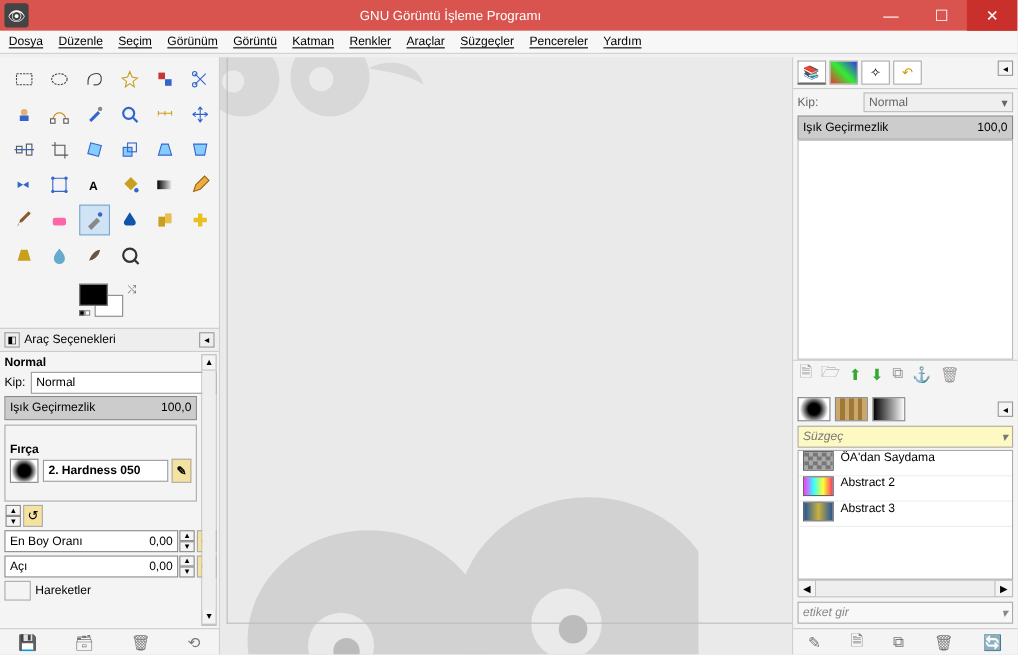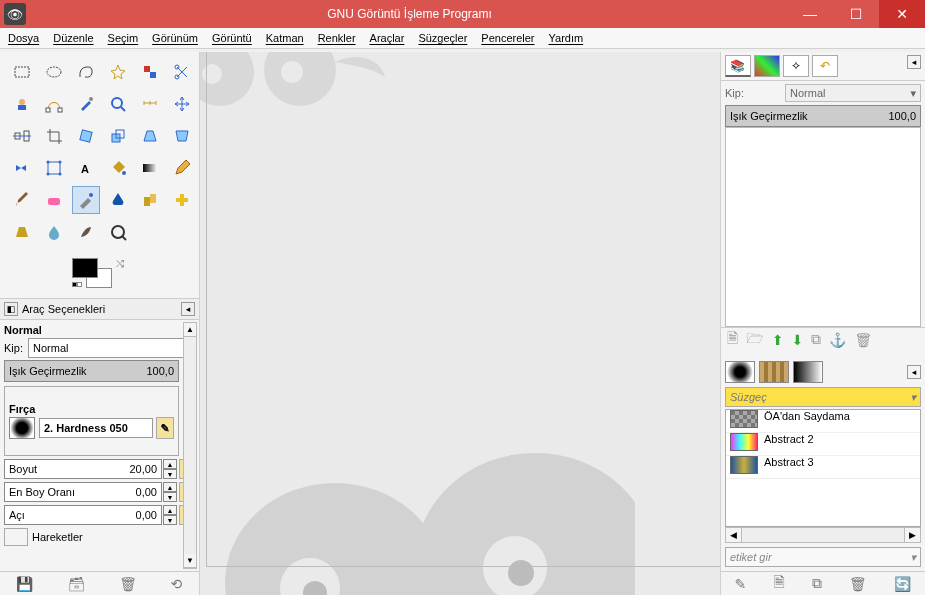--- a/index.html
+++ b/index.html
@@ -80,21 +80,21 @@
 .proprow .plbl{width:56px;color:#666;}
 .proprow .psel{flex:1;height:18px;border:1px solid #bbb;background:#efefef;padding:0 4px;display:flex;align-items:center;color:#666;}
 .layers { flex:1; border:1px solid #bbb; margin:0 4px; background:#fff;}
 .layerfoot { height:24px; display:flex; align-items:center; justify-content:flex-start; gap:8px; padding:0 6px; border-top:1px solid #ccc;}
 .layerfoot span{font-size:14px;color:#999;}
 
 .midgap{height:6px;}
 
 .gradstrip{display:flex;padding:4px;gap:4px;align-items:center;}
 .gradthumb{width:30px;height:22px;border:1px solid #888;}
-.filterhead{height:20px;border:1px solid #aaa;margin:0 4px;background:#fde047;font-style:italic;padding:0 4px;display:flex;align-items:center;color:#777;}
+.filterhead{height:20px;border:1px solid #aaa;margin:0 4px;background:#fef9c3;font-style:italic;padding:0 4px;display:flex;align-items:center;color:#777;}
 .filterhead .dd{margin-left:auto;}
 .gradlist{border:1px solid #aaa;margin:2px 4px 0;background:#fff;height:118px;overflow:hidden;}
 .gitem{display:flex;align-items:flex-start;height:23px;padding:0 4px;gap:6px;border-bottom:1px solid #eee;}
 .gitem .gth{width:28px;height:18px;border:1px solid #666;}
 .hscroll{height:16px;margin:0 4px;display:flex;border:1px solid #bbb;}
 .hscroll .ar{width:16px;display:flex;align-items:center;justify-content:center;font-size:9px;border-right:1px solid #bbb;}
 .hscroll .ar:last-child{border-left:1px solid #bbb;border-right:none;}
 .hscroll .trk{flex:1;background:#eee;}
 .taginput{height:20px;border:1px solid #aaa;margin:4px 4px 0;padding:0 4px;display:flex;align-items:center;font-style:italic;color:#888;background:#f8f8f8;}
 .rightfoot{height:24px;display:flex;align-items:center;justify-content:space-around;border-top:1px solid #ccc;margin-top:4px;}
@@ -360,24 +360,20 @@
         <div>Fırça</div>
         <div class="brushsel">
           <div class="brushthumb"></div>
           <div class="kipsel" style="flex:1">
               <span>2. Hardness 050</span>
             </div>
           <div style="width:18px;height:22px;border:1px solid #aaa;margin-left:3px;background:#f4e2a0;display:flex;align-items:center;justify-content:center">✎</div>
         </div>
       </div>
       <div class="numline">
-        <div class="nbox">
-            <span>Boyut</span>
-            <span class="nv">20,00</span>
-          </div>
         <div class="spinners">
             <div>▲</div>
             <div>▼</div>
           </div>
         <div class="extra">↺</div>
       </div>
       <div class="numline">
         <div class="nbox">
             <span>En Boy Oranı</span>
             <span class="nv">0,00</span>

